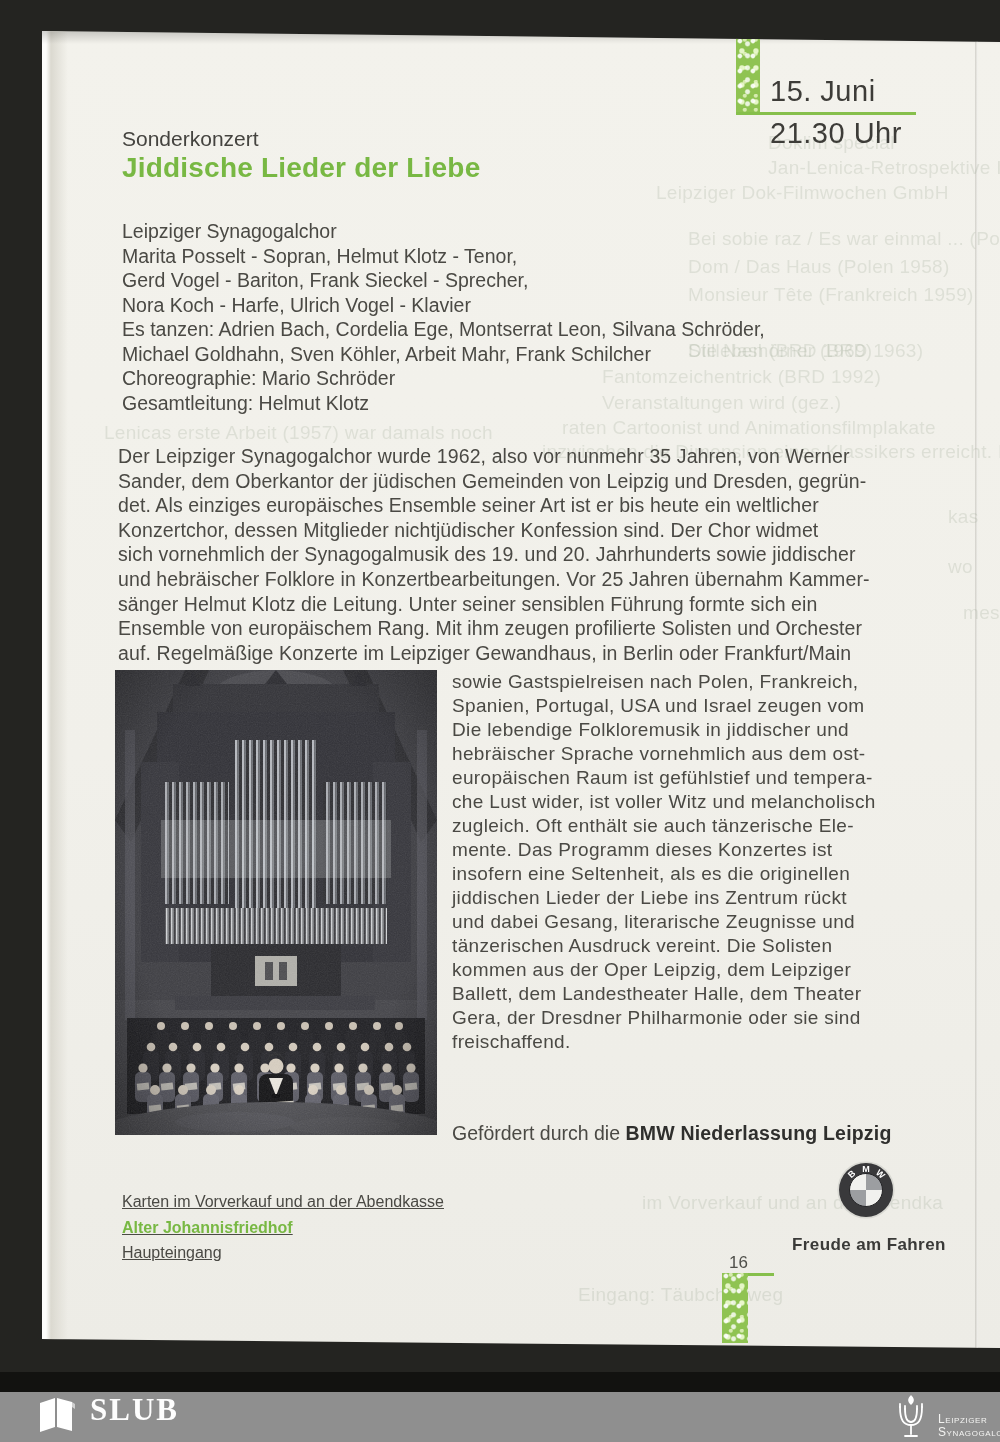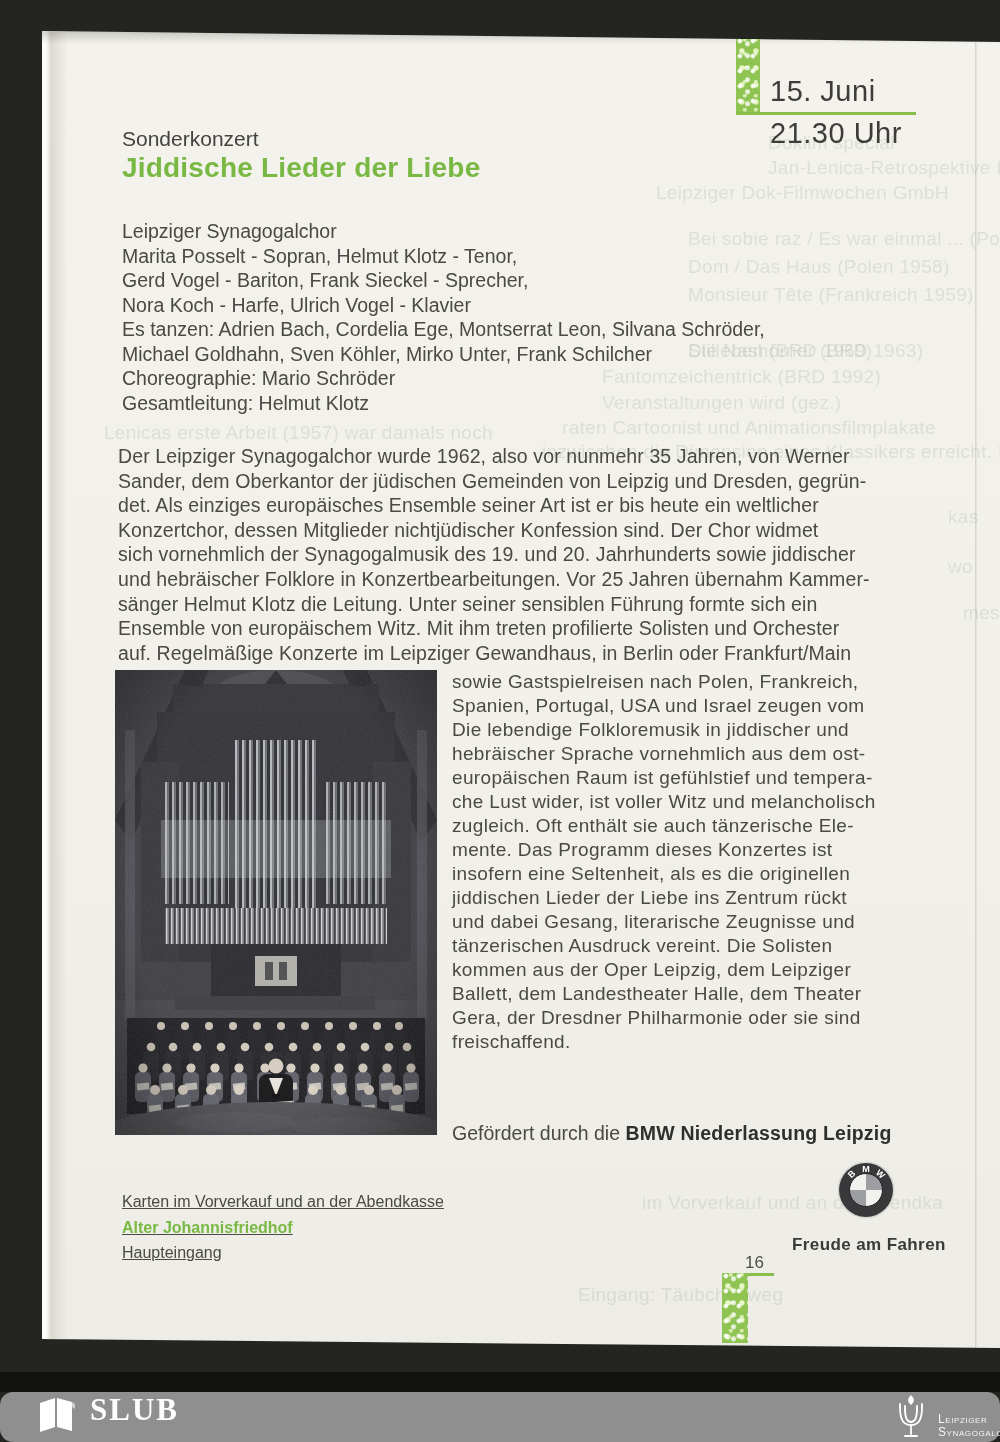--- a/index.html
+++ b/index.html
@@ -28,32 +28,32 @@
   #date-block{position:absolute;left:728px;top:44px;font-size:29px;line-height:42px;color:#3d3c38;letter-spacing:.5px;}
   #kicker{position:absolute;left:80px;top:101px;font-size:21px;color:#44433f;}
   #main-title{position:absolute;left:80px;top:126px;font-size:28px;font-weight:bold;color:#78b843;letter-spacing:.2px;}
   #credits{position:absolute;left:80px;top:193px;font-size:19.5px;line-height:24.5px;color:#4a4944;}
   #intro{position:absolute;left:76px;top:418px;font-size:19.5px;line-height:24.6px;color:#4a4944;letter-spacing:.1px;}
   #column{position:absolute;left:410px;top:644px;font-size:19px;line-height:24px;color:#4a4944;letter-spacing:.35px;}
   #sponsor{position:absolute;left:410px;top:1096px;font-size:19.5px;color:#4a4944;white-space:nowrap;}
   #sponsor b{font-weight:bold;color:#2f2f2d;letter-spacing:.2px;}
   #tickets{position:absolute;left:80px;top:1163px;font-size:16px;line-height:25.5px;color:#4a4944;text-decoration:underline;}
   #tickets .venue{color:#78b843;font-weight:bold;}
-  #page-number{position:absolute;left:703px;top:1227px;font-size:17px;color:#4f4f4a;}
+  #page-number{position:absolute;left:687px;top:1227px;font-size:17px;color:#4f4f4a;}
   #bmw-tagline{position:absolute;left:750px;top:1209px;width:180px;
                font-size:17px;font-weight:bold;color:#3a3a38;letter-spacing:.4px;}
   #bmw-roundel{position:absolute;left:794px;top:1134px;}
   
   .ghost{position:absolute;font-size:19px;color:#97a38e;opacity:.22;filter:blur(.6px);
          white-space:nowrap;letter-spacing:.3px;}
   
   #photo{position:absolute;left:73px;top:644px;width:322px;height:465px;background:#3c3c40;}
   
   #footer-dark{position:absolute;left:0;top:1372px;width:1000px;height:20px;background:#121210;}
-  #footer-bar{position:absolute;left:0;top:1392px;width:1000px;height:50px;background:#8f8f8f;border-radius:13px;}
+  #footer-bar{position:absolute;left:0;top:1392px;width:1000px;height:50px;background:#8f8f8f;}
   #slub-block{position:absolute;left:36px;top:3px;display:flex;align-items:flex-start;}
   #slub-text{margin-left:14px;color:#fdfdfd;}
   #slub-name{font-family:"Liberation Serif",serif;font-weight:bold;font-size:31px;line-height:30px;letter-spacing:2px;}
   #slub-tagline{font-size:14px;font-weight:bold;margin-top:16px;letter-spacing:.3px;}
   #choir-block{position:absolute;left:890px;top:2px;display:flex;align-items:center;}
   #choir-name{margin-left:6px;color:#f4f4f2;font-variant:small-caps;font-size:12px;line-height:13px;letter-spacing:.6px;margin-top:18px;}
 </style>
 </head>
 <body>
 
@@ -94,34 +94,34 @@
 
     <div id="kicker">Sonderkonzert</div>
     <div id="main-title">Jiddische Lieder der Liebe</div>
 
     <div id="credits">
         <div class="line">Leipziger Synagogalchor</div>
         <div class="line">Marita Posselt - Sopran, Helmut Klotz - Tenor,</div>
         <div class="line">Gerd Vogel - Bariton, Frank Sieckel - Sprecher,</div>
         <div class="line">Nora Koch - Harfe, Ulrich Vogel - Klavier</div>
         <div class="line">Es tanzen: Adrien Bach, Cordelia Ege, Montserrat Leon, Silvana Schröder,</div>
-        <div class="line">Michael Goldhahn, Sven Köhler, Mirko Unter, Frank Schilcher</div>
+        <div class="line">Michael Goldhahn, Sven Köhler, Arbeit Mahr, Frank Schilcher</div>
         <div class="line">Choreographie: Mario Schröder</div>
         <div class="line">Gesamtleitung: Helmut Klotz</div>
       </div>
 
     <div id="intro">
         <div class="line">Der Leipziger Synagogalchor wurde 1962, also vor nunmehr 35 Jahren, von Werner</div>
         <div class="line">Sander, dem Oberkantor der jüdischen Gemeinden von Leipzig und Dresden, gegrün-</div>
         <div class="line">det. Als einziges europäisches Ensemble seiner Art ist er bis heute ein weltlicher</div>
         <div class="line">Konzertchor, dessen Mitglieder nichtjüdischer Konfession sind. Der Chor widmet</div>
         <div class="line">sich vornehmlich der Synagogalmusik des 19. und 20. Jahrhunderts sowie jiddischer</div>
         <div class="line">und hebräischer Folklore in Konzertbearbeitungen. Vor 25 Jahren übernahm Kammer-</div>
         <div class="line">sänger Helmut Klotz die Leitung. Unter seiner sensiblen Führung formte sich ein</div>
-        <div class="line">Ensemble von europäischem Witz. Mit ihm treten profilierte Solisten und Orchester</div>
+        <div class="line">Ensemble von europäischem Rang. Mit ihm zeugen profilierte Solisten und Orchester</div>
         <div class="line">auf. Regelmäßige Konzerte im Leipziger Gewandhaus, in Berlin oder Frankfurt/Main</div>
       </div>
 
     <div id="photo">
       <svg width="322" height="465" viewBox="0 0 322 465">
         <defs>
           <pattern id="pipes" width="7" height="10" patternUnits="userSpaceOnUse">
             <rect width="7" height="10" fill="#2e2e32"></rect>
             <rect x="1" width="2.4" height="10" fill="#b7bac0"></rect>
             <rect x="3.6" width="1.4" height="10" fill="#6f7278"></rect>

